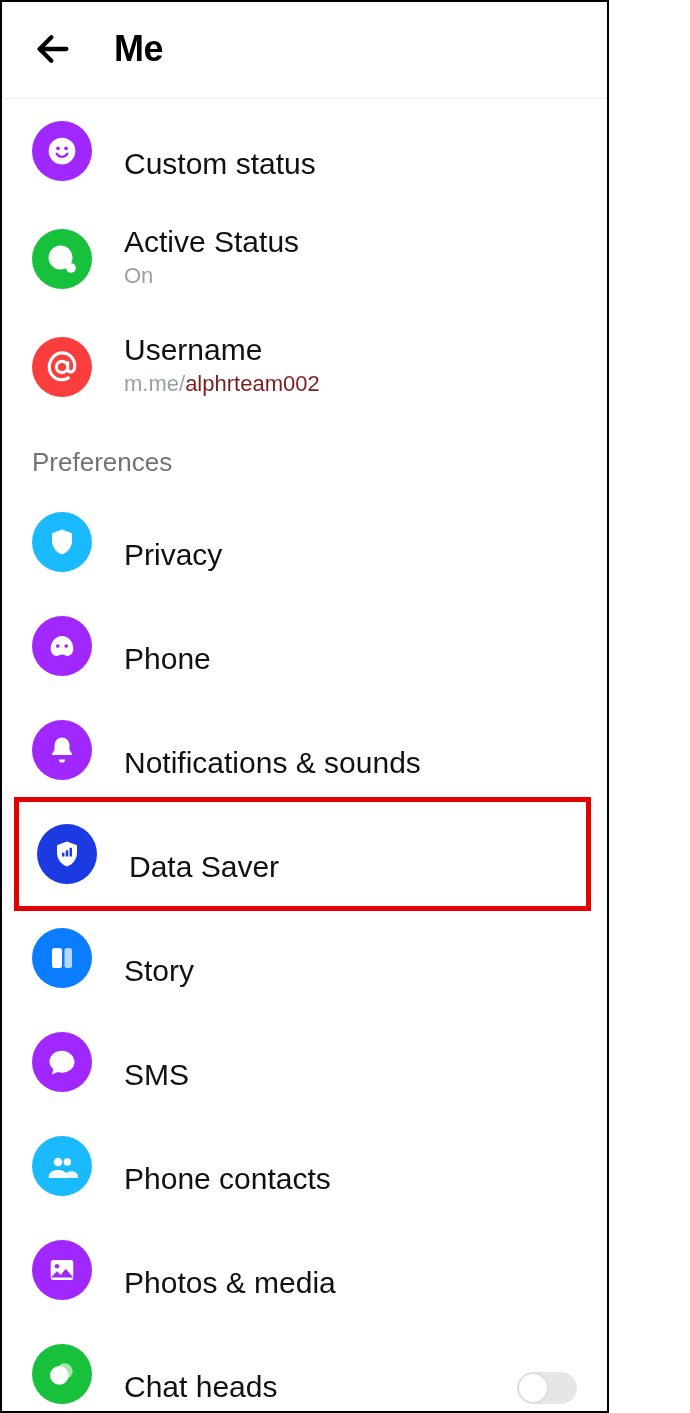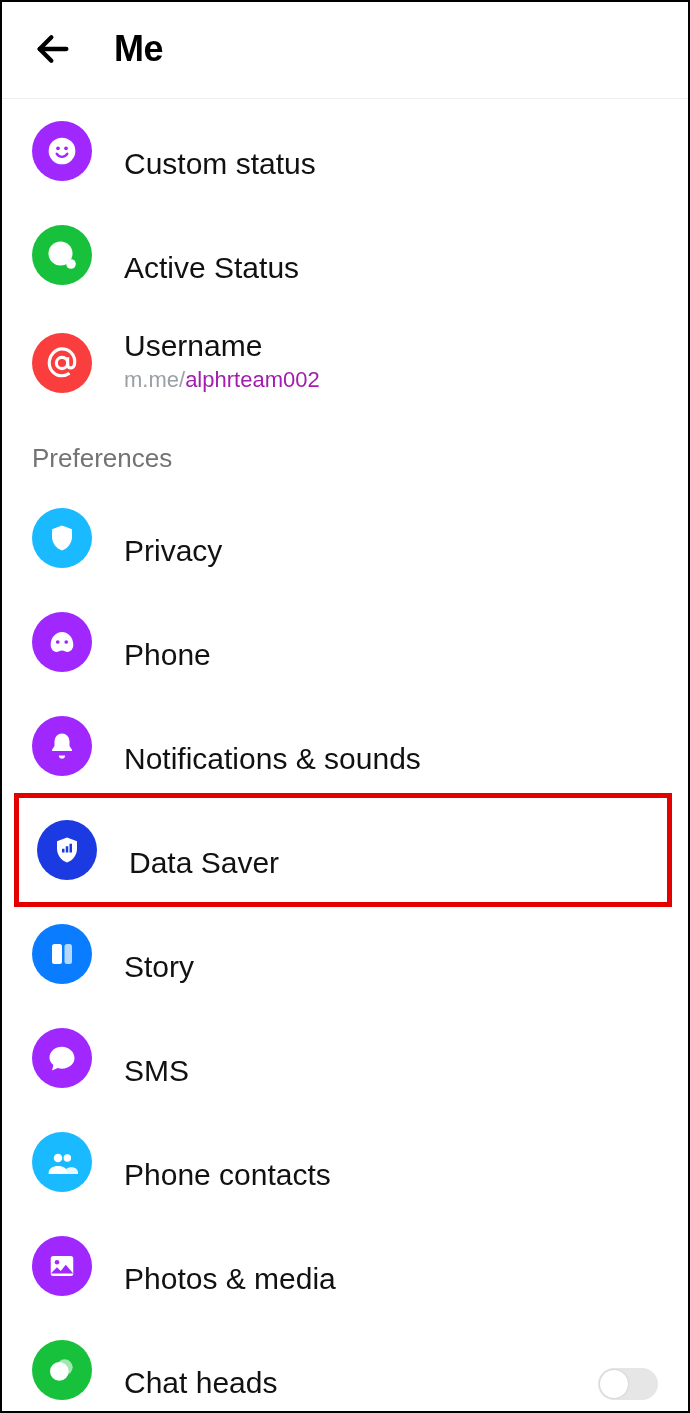--- a/index.html
+++ b/index.html
@@ -1,27 +1,27 @@
 <!DOCTYPE html>
 <html><head>
 <meta charset="utf-8">
 <style>
   * { box-sizing: border-box; margin: 0; padding: 0; }
   html, body { width: 690px; height: 1413px; font-family: -apple-system, Helvetica, Arial, sans-serif; background: #fff; }
-  .frame { width: 690px; height: 1413px; border: 2px solid #000; position: relative; overflow: hidden; }
+  .frame { width: 609px; height: 1413px; border: 2px solid #000; position: relative; overflow: hidden; }
   .header { display: flex; align-items: center; padding: 22px 26px 24px 26px; border-bottom: 1px solid #eee; }
   .back { width: 50px; height: 50px; display: flex; align-items: center; justify-content: center; cursor: pointer; }
   .title { font-size: 36px; font-weight: 700; margin-left: 36px; letter-spacing: -0.5px; }
   .list { padding: 0; }
   .row { display: flex; align-items: flex-end; padding: 22px 30px; cursor: pointer; position: relative; }
   .row .icon-wrap { width: 60px; height: 60px; border-radius: 50%; display: flex; align-items: center; justify-content: center; flex-shrink: 0; }
   .row .text-wrap { margin-left: 32px; display: flex; flex-direction: column; justify-content: center; }
   .row .label { font-size: 30px; color: #111; }
   .row .sub { font-size: 22px; color: #9aa0a5; margin-top: 4px; }
-  .row .sub .dark { color: #a21caf; }
+  .row .sub .dark { color: #7f1d1d; }
   .section-title { font-size: 26px; color: #737373; padding: 28px 30px 12px 30px; }
   .highlight { border: 5px solid #e20000; margin: -5px 16px -5px 12px; padding: 22px 18px; }
   .toggle { margin-left: auto; width: 60px; height: 32px; background: #e6e6e6; border-radius: 16px; position: relative; }
   .toggle .knob { position: absolute; left: 2px; top: 2px; width: 28px; height: 28px; background: #fff; border-radius: 50%; box-shadow: 0 0 2px rgba(0,0,0,0.2); }
   
   .c-purple { background: #a028ff; }
   .c-green  { background: #18c13b; }
   .c-red    { background: #fa3e3e; }
   .c-cyan   { background: #19baff; }
   .c-blue1  { background: #1c3ae2; }
@@ -60,20 +60,21 @@
 
   <div class="row">
     <div class="icon-wrap c-green">
       <svg width="36" height="36" viewBox="0 0 24 24">
             <circle cx="11" cy="11" r="8" fill="#fff"></circle>
             <circle cx="18" cy="18" r="3.2" fill="#fff"></circle>
           </svg>
     </div>
     <div class="text-wrap">
       <div class="label">Active Status</div>
+      <div class="sub">On</div>
     </div>
   </div>
 
   <div class="row">
     <div class="icon-wrap c-red">
       <svg width="34" height="34" viewBox="0 0 24 24" fill="none" stroke="#fff" stroke-width="2.2">
             <circle cx="12" cy="12" r="4"></circle>
             <path d="M16 8v5c0 1.5 1 2.5 2.3 2.5 1.8 0 2.7-1.8 2.7-4.5 0-5-4-9-9-9S3 7 3 12s4 9 9 9c2 0 3.8-.6 5.3-1.7"></path>
           </svg>
     </div>

